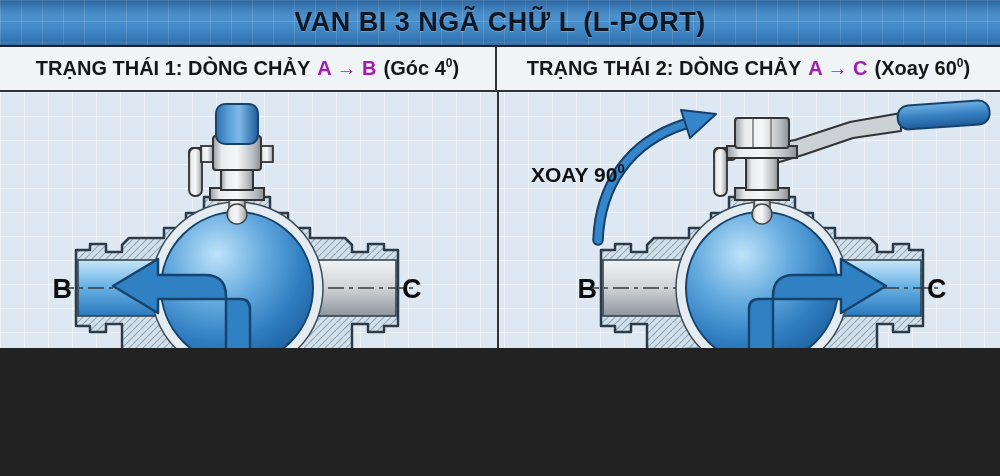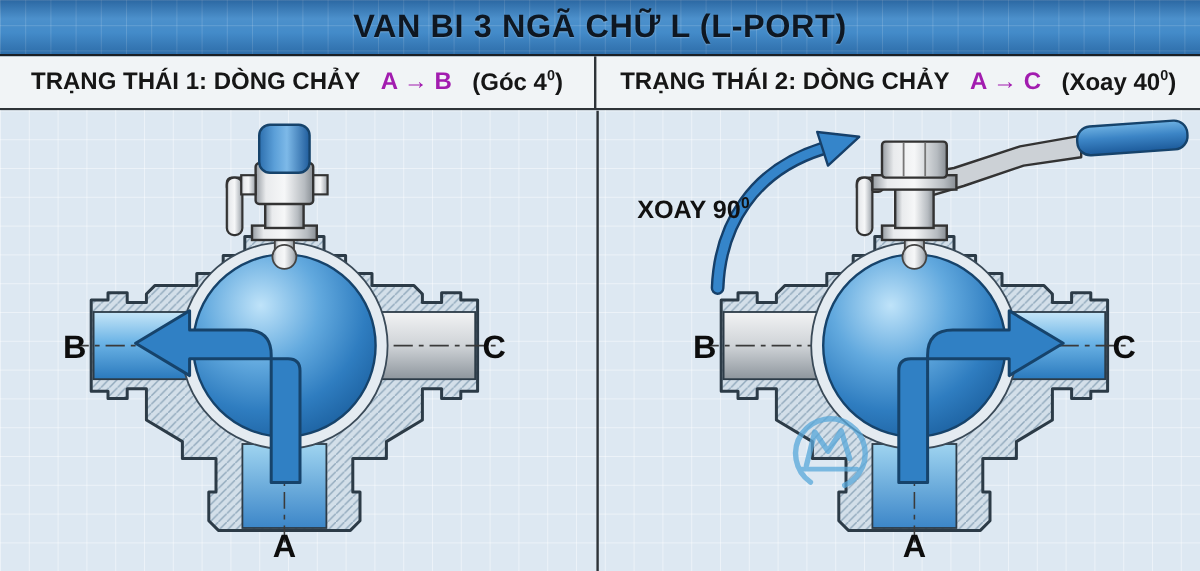--- a/index.html
+++ b/index.html
@@ -1,17 +1,17 @@
 <!DOCTYPE html>
 <html><head>
 <meta charset="utf-8">
 <style>
   html,body{margin:0;padding:0;background:#222;}
   .screen{
-    position:relative;width:1000px;height:476px;overflow:hidden;
+    position:relative;width:1000px;height:348px;overflow:hidden;
     font-family:"Liberation Sans",sans-serif;background:#dde8f2;
   }
   
   .title-bar{
     height:45px;display:flex;align-items:center;justify-content:center;
     background-color:#3884c6;
     background-image:
       linear-gradient(180deg, rgba(10,30,70,.28) 0%, rgba(255,255,255,.10) 35%, rgba(255,255,255,.06) 60%, rgba(10,30,70,.22) 100%),
       linear-gradient(rgba(255,255,255,.15) 1px, transparent 1px),
       linear-gradient(90deg, rgba(255,255,255,.15) 1px, transparent 1px);
@@ -22,21 +22,21 @@
     font-size:27px;font-weight:700;color:#0e1722;letter-spacing:.5px;
     text-shadow:0 1px 1px rgba(255,255,255,.25);
   }
   
   .header-band{
     height:43px;display:flex;background:#f1f4f6;
     border-bottom:2px solid #2e3338;
   }
   .header-cell{
     box-sizing:border-box;display:flex;align-items:center;justify-content:center;
-    gap:17px;font-size:20px;font-weight:700;color:#161616;white-space:nowrap;
+    gap:7px;font-size:20px;font-weight:700;color:#161616;white-space:nowrap;
   }
   .header-cell.left{width:497px;border-right:2px solid #2e3338;}
   .header-cell.right{flex:1;align-items:center;}
   .flow-accent{color:#a21caf;}
   .hdr-sup{font-size:12px;vertical-align:super;line-height:1;}
   
   .content{position:relative;width:1000px;height:386px;
     background-color:#dde8f2;
     background-image:
       linear-gradient(rgba(255,255,255,.45) 1px, transparent 1px),
@@ -58,21 +58,21 @@
 
   <div class="header-band">
     <div class="header-cell left">
       <span>TRẠNG THÁI 1: DÒNG CHẢY</span>
       <span class="flow-accent">A → B</span>
       <span><span>(Góc 4</span><span class="hdr-sup">0</span><span>)</span></span>
     </div>
     <div class="header-cell right">
       <span>TRẠNG THÁI 2: DÒNG CHẢY</span>
       <span class="flow-accent">A → C</span>
-      <span><span>(Xoay 40</span><span class="hdr-sup">0</span><span>)</span></span>
+      <span><span>(Xoay 60</span><span class="hdr-sup">0</span><span>)</span></span>
     </div>
   </div>
 
   <div class="content">
     <svg width="1000" height="386" viewBox="0 0 1000 386">
       <defs>
         <pattern id="hatch" width="7" height="7" patternUnits="userSpaceOnUse">
           <rect width="7" height="7" fill="#d3dfe9"></rect>
           <line x1="0" y1="7" x2="7" y2="0" stroke="#90a8bb" stroke-width="1.2"></line>
         </pattern>

